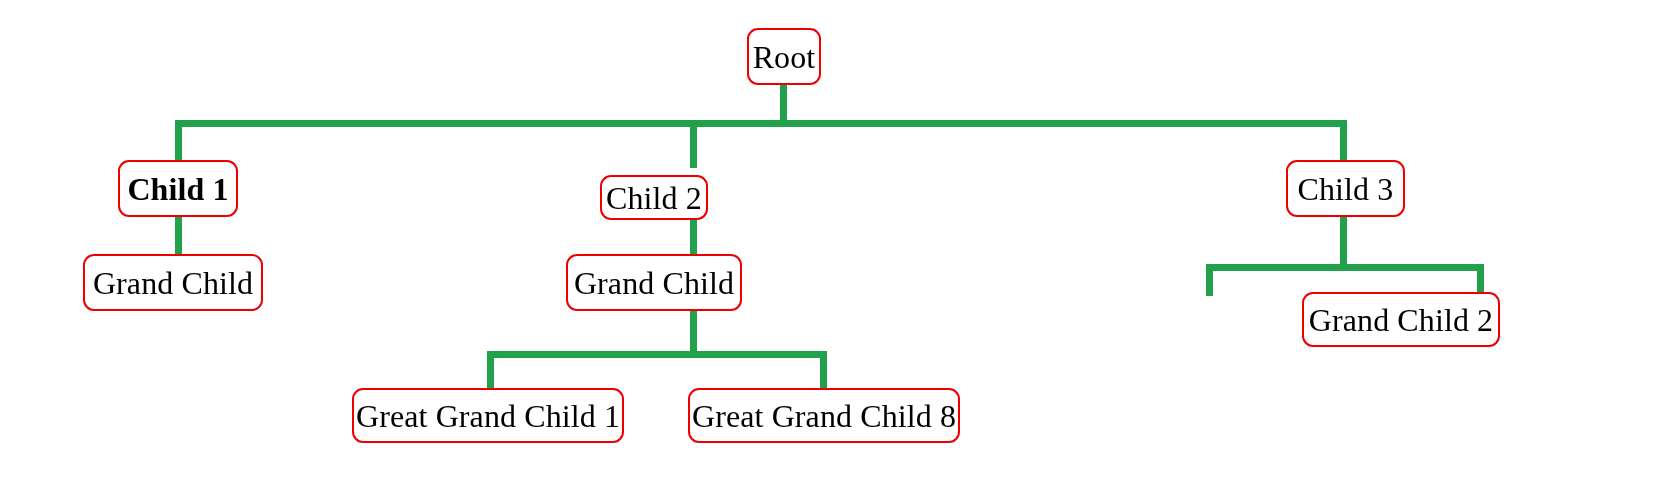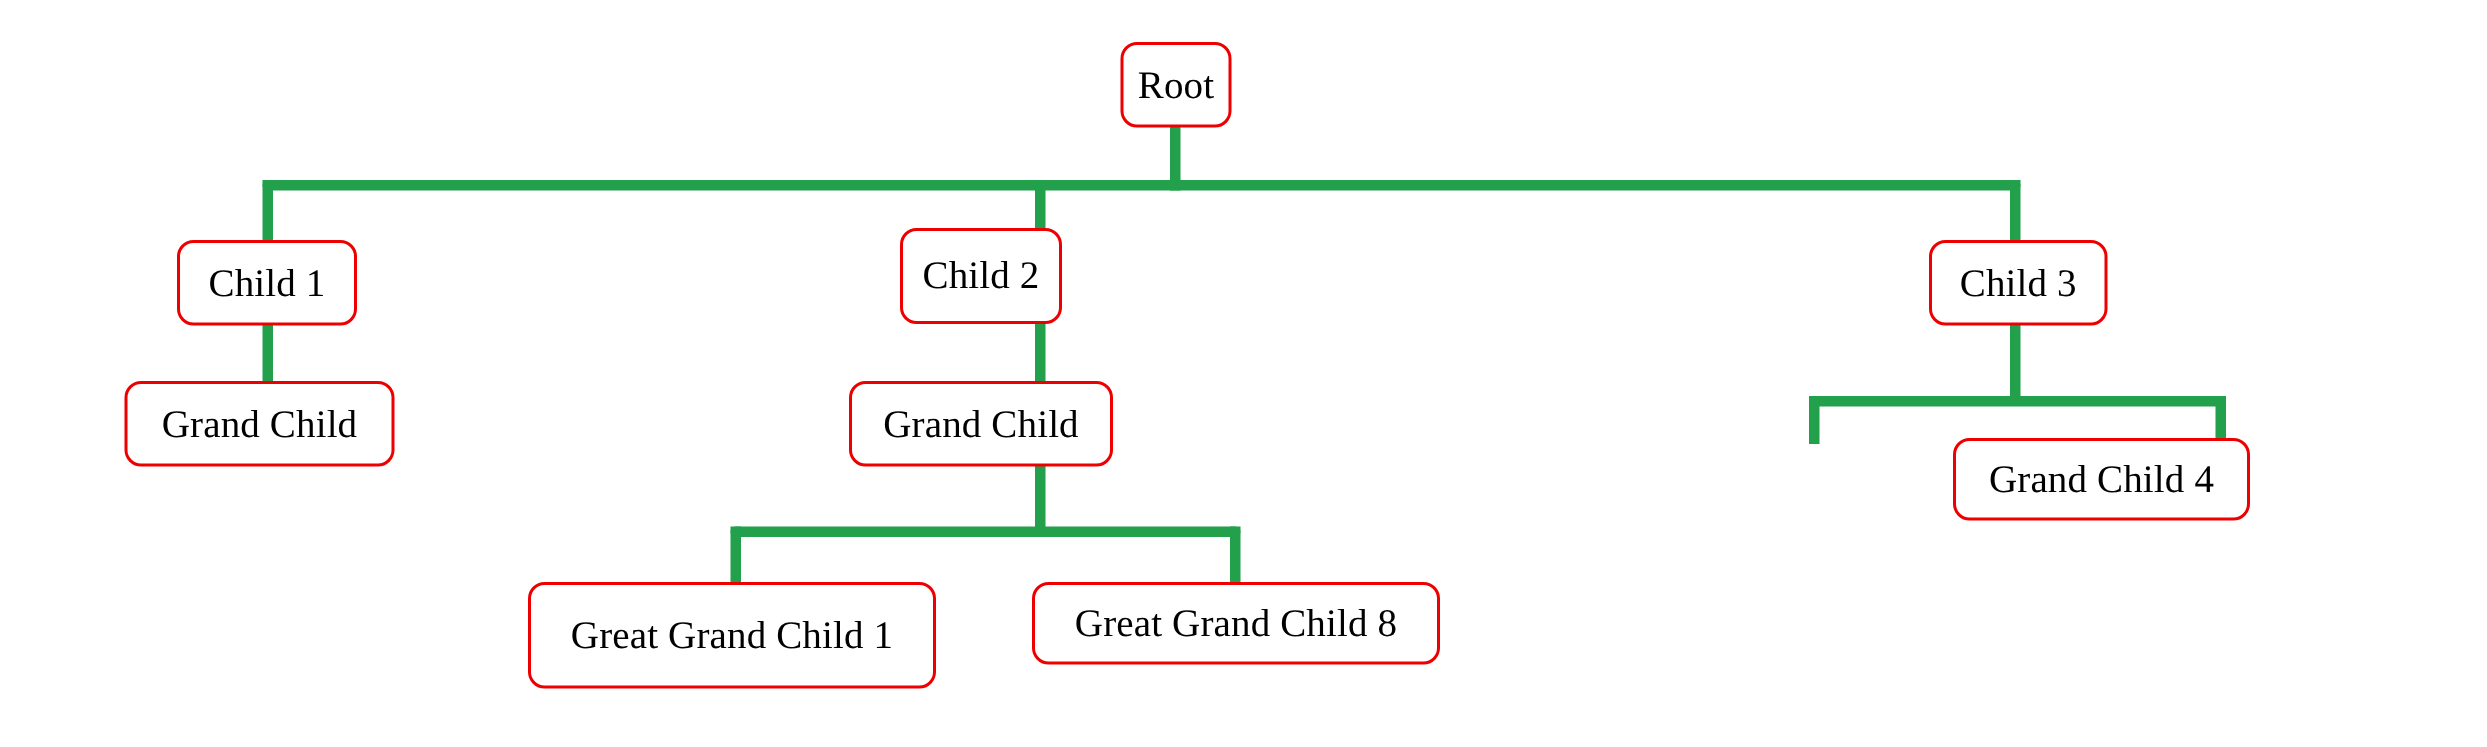--- a/index.html
+++ b/index.html
@@ -26,35 +26,35 @@
     justify-content: center;
     background: #ffffff;
     border: 2px solid #ee0000;
     border-radius: 11px;
     color: #000000;
     white-space: nowrap;
     z-index: 3;
   }
   .node-label {
     font-family: "Liberation Serif", "DejaVu Serif", serif;
-    font-size: 26px;
+    font-size: 32px;
     line-height: 1;
     color: #000000;
     letter-spacing: 0.1px;
   }
   
   .n-root        { left: 747px;  top: 28px;  width: 74px;  height: 57px; }
-  .n-child1      { left: 118px;  top: 160px; width: 120px; height: 57px; }
-  .n-child2      { left: 600px;  top: 152px; width: 108px; height: 64px; align-items: center; }
+  .n-child1      { left: 118px;  top: 160px; width: 120px; height: 57px; font-weight: bold; }
+  .n-child2      { left: 600px;  top: 175px; width: 108px; height: 45px; align-items: center; }
   .n-child3      { left: 1286px; top: 160px; width: 119px; height: 57px; }
   .n-gc-c1       { left: 83px;   top: 254px; width: 180px; height: 57px; }
   .n-gc-c2       { left: 566px;  top: 254px; width: 176px; height: 57px; }
   .n-gc1-c3      { left: 1041px; top: 292px; width: 198px; height: 55px; }
   .n-gc2-c3      { left: 1302px; top: 292px; width: 198px; height: 55px; }
-  .n-ggc1        { left: 352px;  top: 388px; width: 272px; height: 71px; text-align: center; }
+  .n-ggc1        { left: 352px;  top: 388px; width: 272px; height: 55px; text-align: center; }
   .n-ggc2        { left: 688px;  top: 388px; width: 272px; height: 55px; }
 
   
   .edge {
     position: absolute;
     background: #22a04c;
     z-index: 1;
   }
   .edge-v { width: 7px; }
   .edge-h { height: 7px; border-radius: 4px; }
@@ -128,21 +128,21 @@
   <div class="node n-gc-c1">
     <span class="node-label">Grand Child</span>
   </div>
 
   <div class="node n-gc-c2">
     <span class="node-label">Grand Child</span>
   </div>
 
 
   <div class="node n-gc2-c3">
-    <span class="node-label">Grand Child 4</span>
+    <span class="node-label">Grand Child 2</span>
   </div>
 
   <div class="node n-ggc1">
     <span class="node-label">Great Grand Child 1</span>
   </div>
 
   <div class="node n-ggc2">
     <span class="node-label">Great Grand Child 8</span>
   </div>
 

